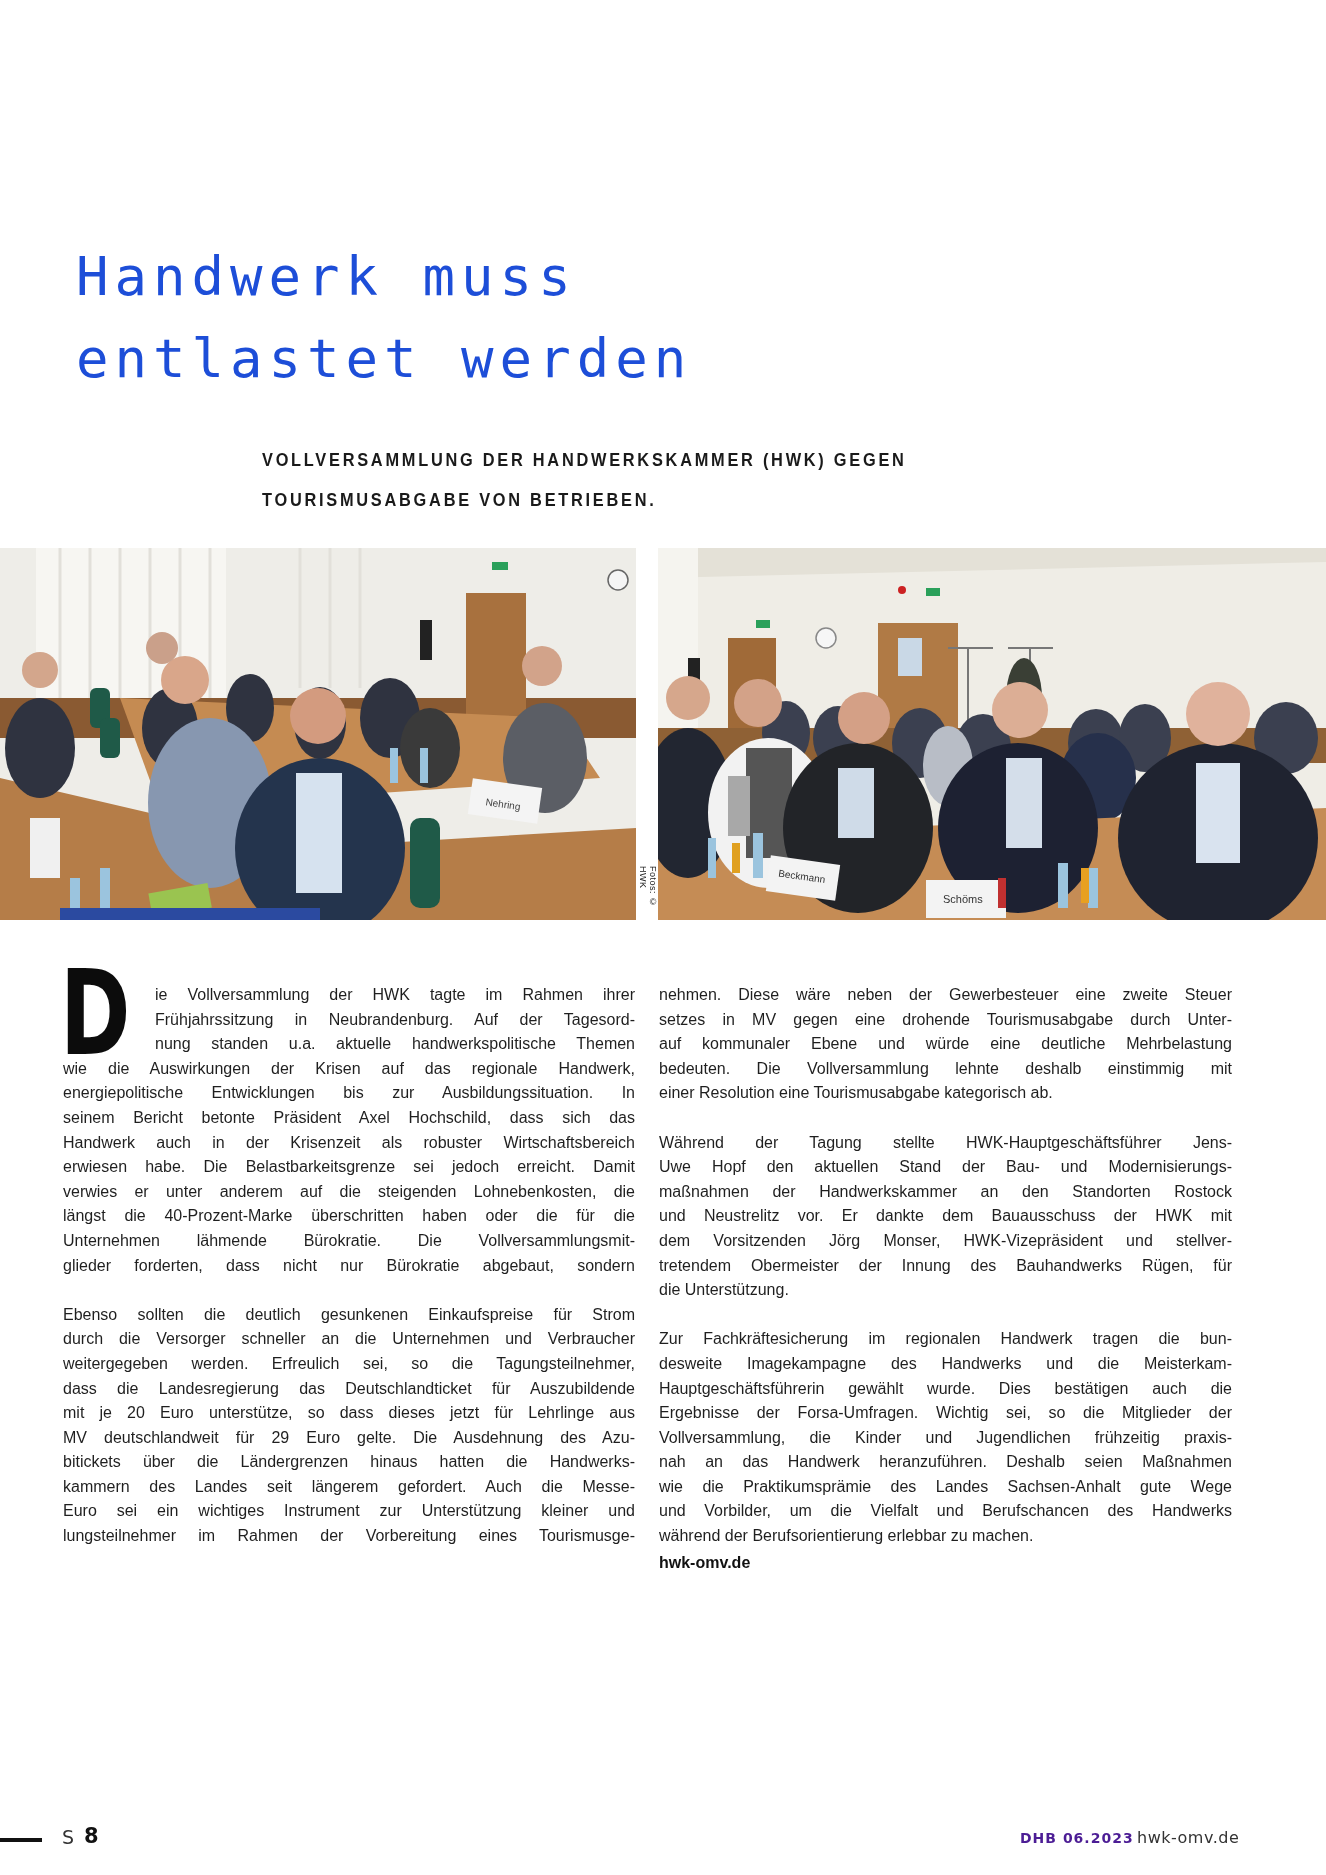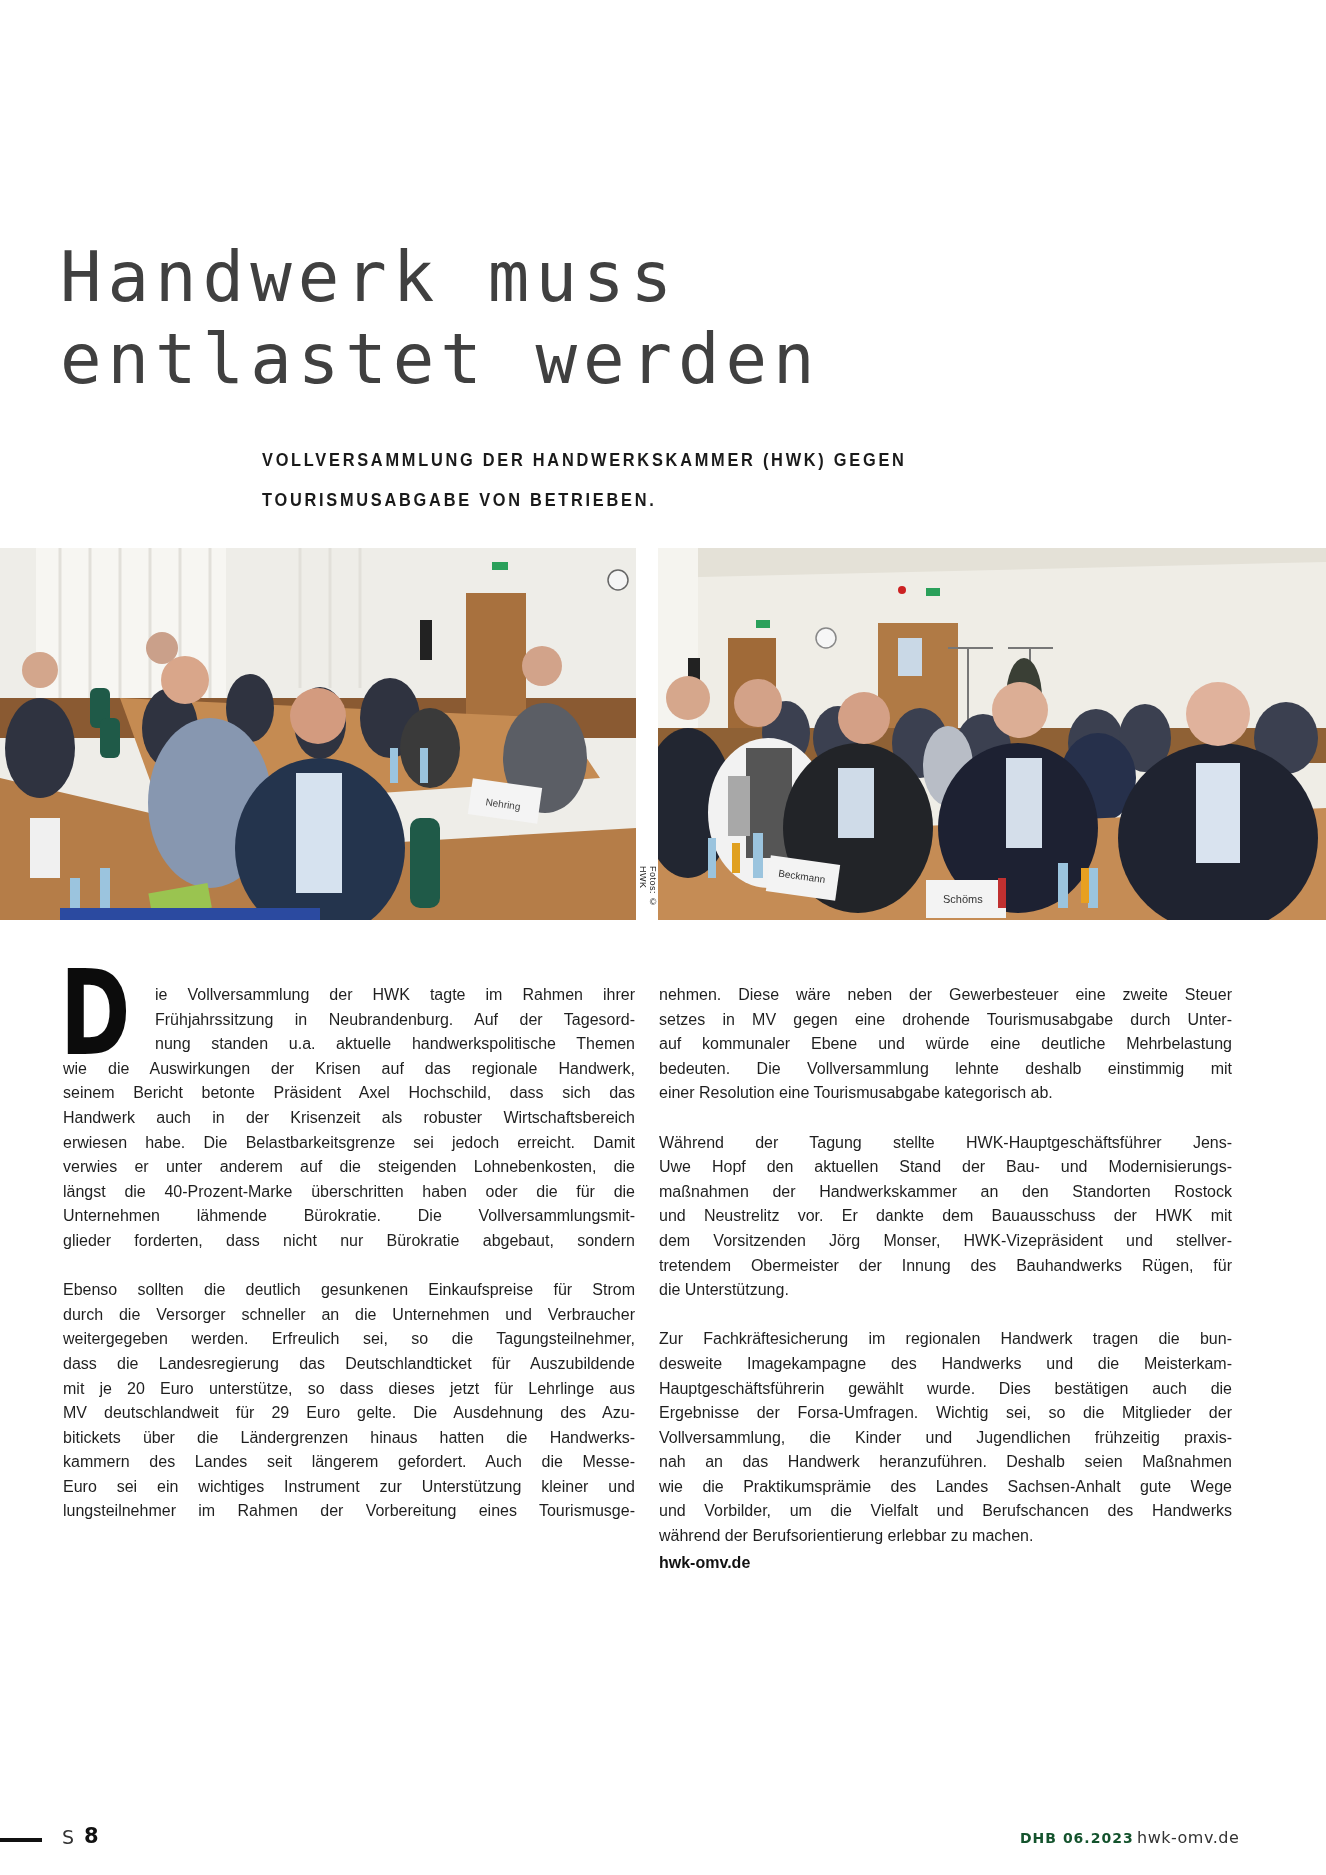--- a/index.html
+++ b/index.html
@@ -1,23 +1,23 @@
 <!DOCTYPE html>
 <html><head>
   <meta charset="utf-8">
   <style>
     * { margin: 0; padding: 0; box-sizing: border-box; }
     html, body { width: 1326px; height: 1875px; background: #ffffff; overflow: hidden; }
     body { position: relative; font-family: "Liberation Sans", sans-serif; color: #1a1a1a; }
 
     .headline {
-      position: absolute; left: 60px; top: 236px;
+      position: absolute; left: 76px; top: 236px;
       font-family: "DejaVu Sans Mono", monospace;
-      font-size: 69px; line-height: 82px; letter-spacing: 6px;
-      color: #404040; font-weight: normal;
+      font-size: 54px; line-height: 82px; letter-spacing: 6px;
+      color: #1d4ed8; font-weight: normal;
     }
     .headline span { display: block; white-space: nowrap; }
 
     .subhead {
       position: absolute; left: 262px; top: 440px;
       font-family: "Liberation Sans Narrow", "Liberation Sans", sans-serif;
       font-size: 19px; line-height: 40px; letter-spacing: 3.2px;
       font-weight: bold; color: #1a1a1a; transform: scaleX(0.86); transform-origin: left top;
       white-space: nowrap;
     }
@@ -50,21 +50,21 @@
       font-family: "DejaVu Sans", sans-serif; font-weight: bold;
       font-size: 118px; line-height: 92px; color: #0c0c0c;
       transform: scaleX(0.72); transform-origin: left top;
     }
     .source-link { font-weight: bold; color: #111; display: block; margin-top: 2px; }
 
     .footer { position: absolute; left: 0; right: 0; top: 1820px; height: 40px; }
     .footer-rule { position: absolute; left: 0; top: 18px; width: 42px; height: 4px; background: #111; }
     .page-prefix { position: absolute; left: 62px; top: 6px; font-family: "DejaVu Sans", sans-serif; font-size: 19px; color: #333; }
     .page-number { position: absolute; left: 84px; top: 4px; font-family: "DejaVu Sans", sans-serif; font-size: 21px; font-weight: bold; color: #111; }
-    .issue { position: absolute; left: 1020px; top: 10px; font-family: "DejaVu Sans", sans-serif; font-size: 14px; font-weight: bold; letter-spacing: 1px; color: #14532d; }
+    .issue { position: absolute; left: 1020px; top: 10px; font-family: "DejaVu Sans", sans-serif; font-size: 14px; font-weight: bold; letter-spacing: 1px; color: #4c1d95; }
     .site { position: absolute; left: 1137px; top: 8px; font-family: "DejaVu Sans", sans-serif; font-size: 16px; color: #333; letter-spacing: 0.5px; }
   </style>
 </head>
 <body>
 
 <h1 class="headline">
   <span>Handwerk muss</span>
   <span>entlastet werden</span>
 </h1>
 
@@ -200,20 +200,21 @@
 </div>
 
 <div class="dropcap">D</div>
 
 <div class="col col-left">
   <div>
     <span class="line indent">ie Vollversammlung der HWK tagte im Rahmen ihrer</span>
     <span class="line indent">Frühjahrssitzung in Neubrandenburg. Auf der Tagesord-</span>
     <span class="line indent">nung standen u.a. aktuelle handwerkspolitische Themen</span>
     <span class="line">wie die Auswirkungen der Krisen auf das regionale Handwerk,</span>
+    <span class="line">energiepolitische Entwicklungen bis zur Ausbildungssituation. In</span>
     <span class="line">seinem Bericht betonte Präsident Axel Hochschild, dass sich das</span>
     <span class="line">Handwerk auch in der Krisenzeit als robuster Wirtschaftsbereich</span>
     <span class="line">erwiesen habe. Die Belastbarkeitsgrenze sei jedoch erreicht. Damit</span>
     <span class="line">verwies er unter anderem auf die steigenden Lohnebenkosten, die</span>
     <span class="line">längst die 40-Prozent-Marke überschritten haben oder die für die</span>
     <span class="line">Unternehmen lähmende Bürokratie. Die Vollversammlungsmit-</span>
     <span class="line">glieder forderten, dass nicht nur Bürokratie abgebaut, sondern</span>
   </div>
   <div class="gap"></div>
   <div>

